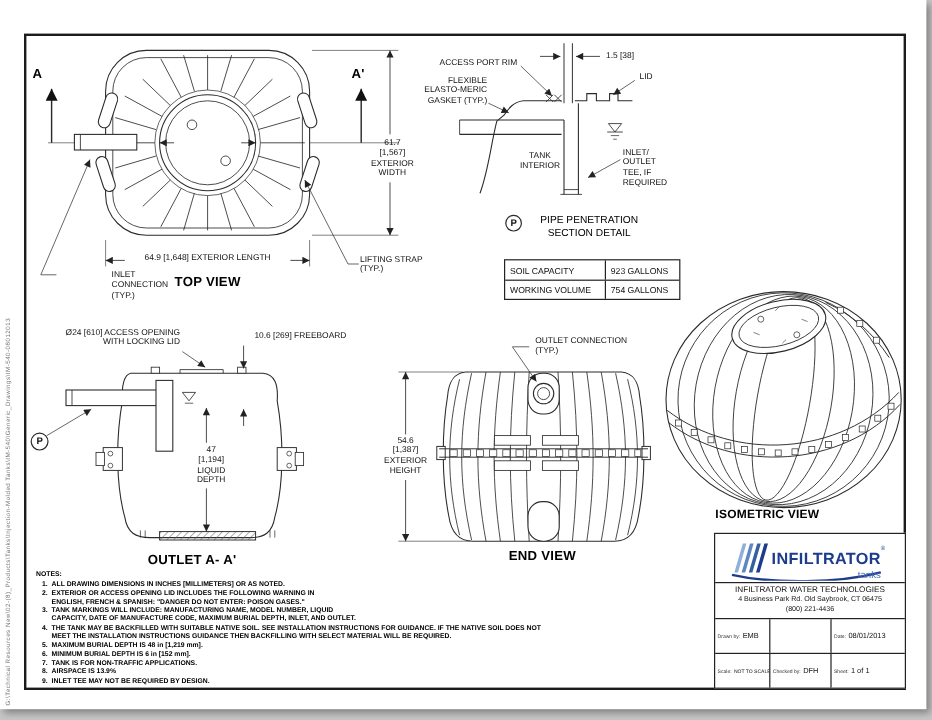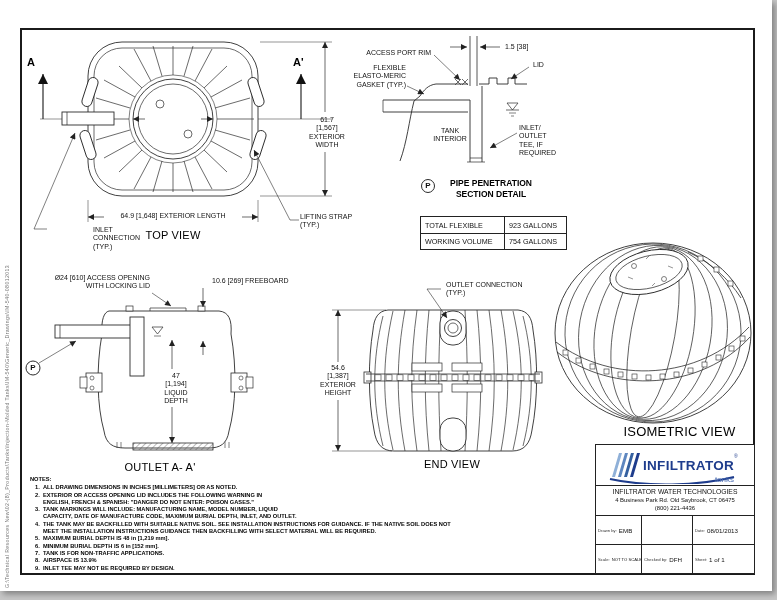--- a/index.html
+++ b/index.html
@@ -3,24 +3,24 @@
 <meta charset="utf-8">
 <style>
 *{margin:0;padding:0;box-sizing:border-box}
 html,body{width:777px;height:600px}
 body{background:#c6c6c6;font-family:"Liberation Sans",sans-serif;position:relative;overflow:hidden}
 .sheet{position:absolute;left:0;top:0;width:772px;height:591px;background:#ffffff;box-shadow:3px 3px 6px rgba(0,0,0,.35)}
 .frame{position:absolute;left:20px;top:28px;width:735px;height:547px;border:2px solid #1b1b1b}
 svg.art{position:absolute;left:0;top:0;width:777px;height:600px}
 .lbl{position:absolute;font-size:7px;line-height:1.2;color:#111;white-space:pre-line}
 .r{text-align:right}.c{text-align:center}
-.vt{position:absolute;font-weight:normal;font-size:11px;color:#000;text-align:center;letter-spacing:.2px}
+.vt{position:absolute;font-weight:bold;font-size:11px;color:#000;text-align:center;letter-spacing:.2px}
 .marker{position:absolute;font-weight:bold;font-size:11px;color:#000}
 .psym{position:absolute;font-size:8px;font-weight:bold;color:#111;text-align:center}
-.dtitle{position:absolute;font-weight:bold;font-size:8.5px;line-height:1.35;text-align:center;white-space:pre-line;color:#000}
+.dtitle{position:absolute;font-weight:normal;font-size:8.5px;line-height:1.35;text-align:center;white-space:pre-line;color:#000}
 .ctable{position:absolute;left:420px;top:216px;width:147px;border:1.5px solid #222;background:#fff;font-size:7.2px;color:#111}
 .ctable .row{display:flex;height:16px}
 .ctable .row+.row{border-top:1px solid #222}
 .ctable .cl{width:84px;border-right:1px solid #222;display:flex;align-items:center;padding-left:4px}
 .ctable .cv{flex:1;display:flex;align-items:center;padding-left:4px}
 .notes{position:absolute;left:30px;top:476px;width:556px;font-size:5.7px;font-weight:bold;color:#000;line-height:1.28}
 .notes .hd{margin-bottom:1px}
 .note{display:flex}
 .note .n{width:13px;flex:none;padding-left:5px}
 .note .t{flex:1;white-space:pre-line}
@@ -318,21 +318,21 @@
 <div class="lbl" style="left:519px;top:124px">INLET/
 OUTLET
 TEE, IF
 REQUIRED</div>
 <div class="psym" style="left:424px;top:181px;width:8px">P</div>
 <div class="dtitle" style="left:437px;top:178px;width:108px">PIPE PENETRATION
 SECTION DETAIL</div>
 
 <div class="ctable">
   <div class="row">
-    <div class="cl">TOTAL FLEXIBLE</div>
+    <div class="cl">SOIL CAPACITY</div>
     <div class="cv">923 GALLONS</div>
   </div>
   <div class="row">
     <div class="cl">WORKING VOLUME</div>
     <div class="cv">754 GALLONS</div>
   </div>
 </div>
 
 <div class="lbl r" style="left:28px;top:274px;width:122px">Ø24 [610] ACCESS OPENING
 WITH LOCKING LID</div>
@@ -345,21 +345,21 @@
 <div class="vt" style="left:100px;top:461px;width:120px">OUTLET A- A'</div>
 
 <div class="lbl" style="left:446px;top:281px">OUTLET CONNECTION
 (TYP.)</div>
 <div class="lbl c" style="left:317px;top:364px;width:42px">54.6
 [1,387]
 EXTERIOR
 HEIGHT</div>
 <div class="vt" style="left:392px;top:458px;width:120px">END VIEW</div>
 
-<div class="vt" style="left:612px;top:424px;width:135px;font-size:13px">ISOMETRIC VIEW</div>
+<div class="vt" style="left:572px;top:424px;width:135px;font-size:10px">ISOMETRIC VIEW</div>
 
 <div class="notes">
   <div class="hd">NOTES:</div>
   <div class="note">
       <span class="n">1.</span>
       <span class="t">ALL DRAWING DIMENSIONS IN INCHES [MILLIMETERS] OR AS NOTED.</span>
     </div>
   <div class="note">
       <span class="n">2.</span>
       <span class="t">EXTERIOR OR ACCESS OPENING LID INCLUDES THE FOLLOWING WARNING IN

